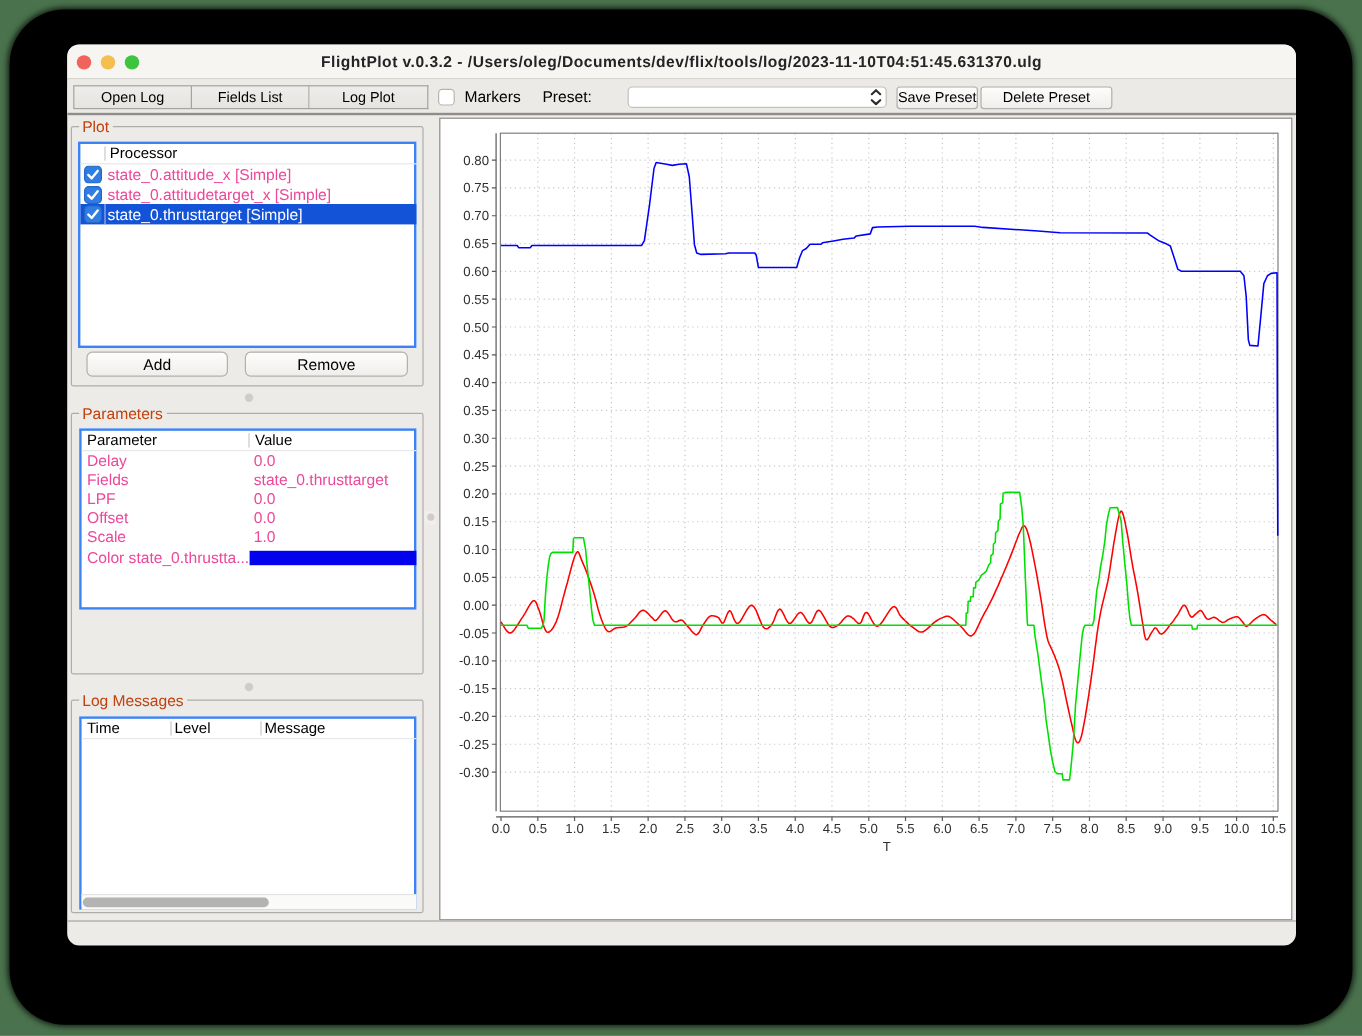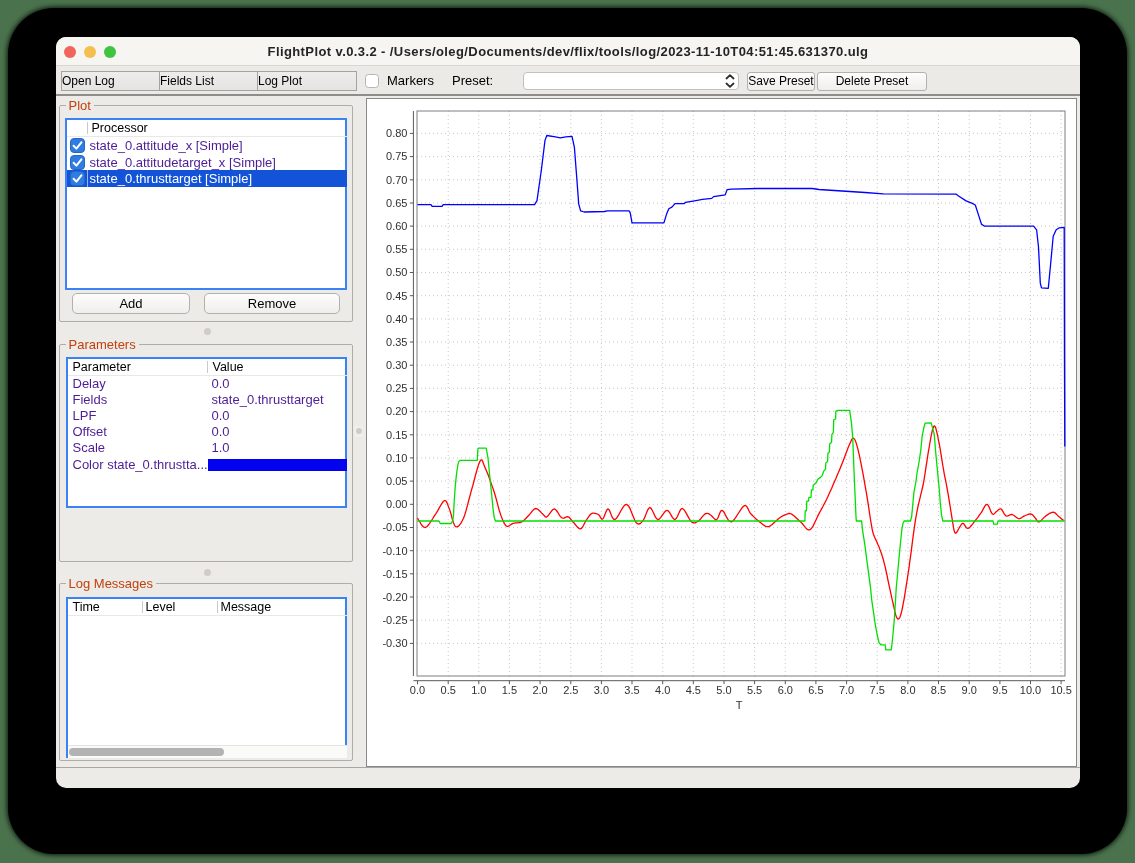--- a/index.html
+++ b/index.html
@@ -2,28 +2,28 @@
 <html><head><meta charset="utf-8"><style>
 *{margin:0;padding:0;box-sizing:border-box}
 html,body{width:1135px;height:863px;background:#4a734d;font-family:"Liberation Sans",sans-serif;overflow:hidden}
 .abs{position:absolute}
 #shadow{position:absolute;left:8px;top:8px;width:1119px;height:846px;background:#000;border-radius:46px;box-shadow:0 0 5px 1px rgba(0,0,0,.85)}
 #win{position:absolute;left:56px;top:37px;width:1024px;height:751px;background:#ecebe8;border-radius:10px;overflow:hidden}
 #titlebar{position:absolute;left:0;top:0;width:1024px;height:29px;background:#f6f5f2;border-bottom:1px solid #d8d6d3}
 .tl{position:absolute;top:9px;width:12px;height:12px;border-radius:50%}
 #title{position:absolute;left:0;top:0;width:1024px;height:16px;line-height:30px;text-align:center;font-size:13px;font-weight:bold;color:#242426;letter-spacing:0.4px}
 #toolbar{position:absolute;left:0;top:30px;width:1024px;height:29px;background:#eceae7;border-bottom:2px solid #8f8d8a}
-.tbtn{position:absolute;top:4px;height:20px;background:linear-gradient(#efedeb,#e6e4e1);border:1px solid #a5a3a0;font-size:12px;line-height:19px;color:#000}
+.tbtn{position:absolute;top:4px;height:20px;background:linear-gradient(#efedeb,#e6e4e1);border:1px solid #a5a3a0;font-size:12px;text-align:center;line-height:19px;color:#000}
 .mbtn{position:absolute;top:5px;height:19px;background:linear-gradient(#fdfdfc,#f0eeec);border:1px solid #b3b1ae;border-radius:3px;font-size:12px;text-align:center;line-height:17px;color:#000;white-space:nowrap}
 .lbl{position:absolute;font-size:13px;color:#000}
 .grp{position:absolute;border:1px solid #b0ada9;border-radius:2px}
 .gl{position:absolute;top:-8px;font-size:13px;color:#c2410c;background:#ecebe8;padding:0 3px;line-height:16px}
 .tbl{position:absolute;background:#fff;border:2px solid #3b82f6}
 .hdr{position:absolute;font-size:12.5px;color:#000}
-.row{position:absolute;font-size:13px;color:#4c1d95;white-space:nowrap}
+.row{position:absolute;font-size:13px;color:#ec4899;white-space:nowrap}
 .dot{position:absolute;width:7px;height:7px;border-radius:50%;background:#cfccc9}
 #chartpanel{position:absolute;left:310px;top:61px;width:711px;height:669px;background:#fff;border:1px solid #8a8886}
 .g{stroke:#c7c7c7;stroke-width:1;stroke-dasharray:1 3}
 .ax{stroke:#58595b;stroke-width:1;fill:none}
 .al{font-size:11px;fill:#2f3032;font-family:"Liberation Sans",sans-serif}
 .s{fill:none;stroke-width:1.3;stroke-linejoin:round}
 .sr{stroke:#fe0000}.sg{stroke:#00e000}.sb{stroke:#0000fe}
 #legend{position:absolute;left:-1.5px;top:624px;width:712px;height:41.5px;background:#fff;border:1px solid #4a4a4a}
 .li{position:absolute;font-size:11.5px;color:#111;white-space:nowrap}
 </style></head>

